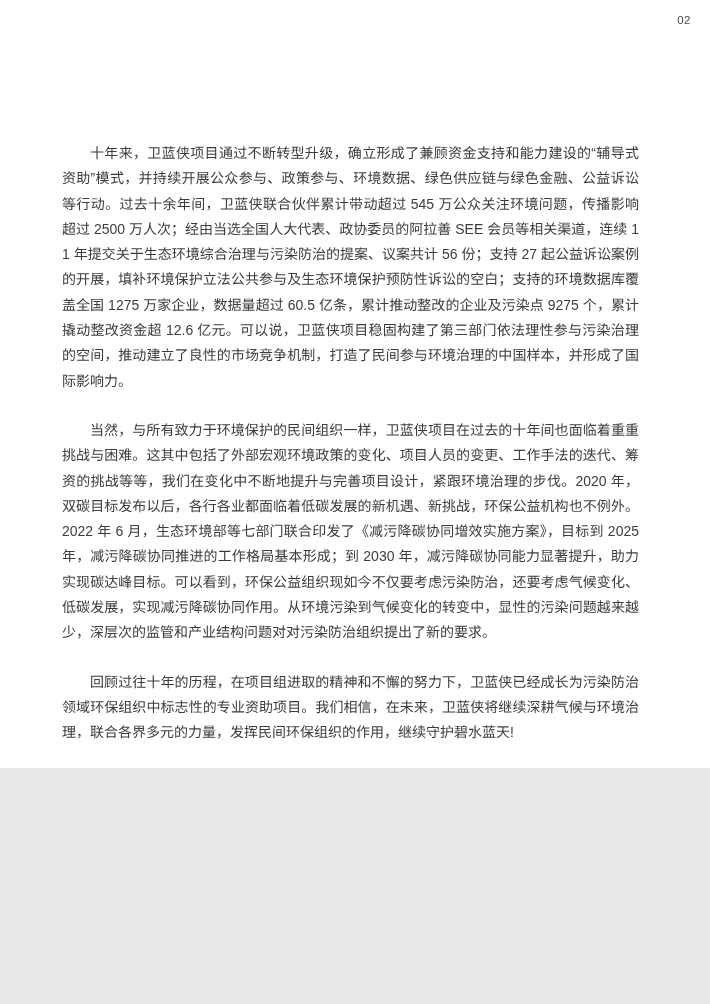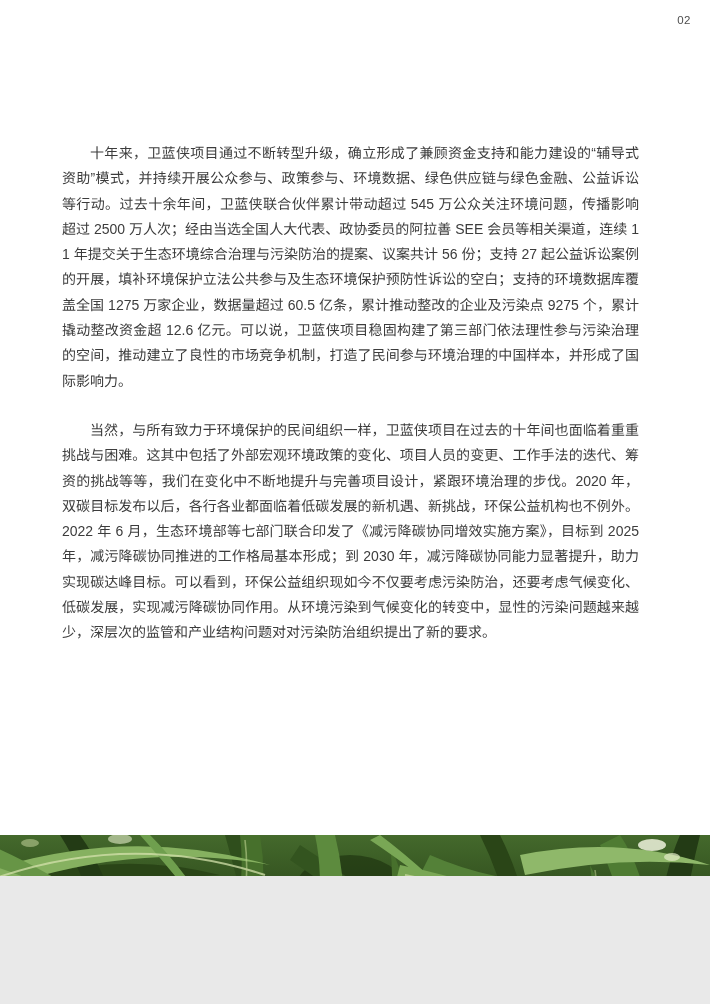--- a/index.html
+++ b/index.html
@@ -2,21 +2,21 @@
 <html lang="zh-CN"><head>
 <meta charset="utf-8">
 <style>
   * { margin: 0; padding: 0; box-sizing: border-box; }
   html, body { background: #e9e9e9; }
   body { font-family: "Liberation Sans", sans-serif; }
 
   .page {
     position: relative;
     width: 710px;
-    height: 876px;
+    height: 768px;
     margin: 0 auto;
     background: #ffffff;
     overflow: hidden;
   }
 
   .page-number {
     position: absolute;
     top: 14px;
     right: 19px;
     font-size: 11.5px;
@@ -69,20 +69,21 @@
 </head>
 <body>
 
 <div class="page">
 
   <div class="page-number">02</div>
 
   <div class="article">
     <p>十年来，卫蓝侠项目通过不断转型升级，确立形成了兼顾资金支持和能力建设的“辅导式资助”模式，并持续开展公众参与、政策参与、环境数据、绿色供应链与绿色金融、公益诉讼等行动。过去十余年间，卫蓝侠联合伙伴累计带动超过 545 万公众关注环境问题，传播影响超过 2500 万人次；经由当选全国人大代表、政协委员的阿拉善 SEE 会员等相关渠道，连续 11 年提交关于生态环境综合治理与污染防治的提案、议案共计 56 份；支持 27 起公益诉讼案例的开展，填补环境保护立法公共参与及生态环境保护预防性诉讼的空白；支持的环境数据库覆盖全国 1275 万家企业，数据量超过 60.5 亿条，累计推动整改的企业及污染点 9275 个，累计撬动整改资金超 12.6 亿元。可以说，卫蓝侠项目稳固构建了第三部门依法理性参与污染治理的空间，推动建立了良性的市场竞争机制，打造了民间参与环境治理的中国样本，并形成了国际影响力。</p>
     <p>当然，与所有致力于环境保护的民间组织一样，卫蓝侠项目在过去的十年间也面临着重重挑战与困难。这其中包括了外部宏观环境政策的变化、项目人员的变更、工作手法的迭代、筹资的挑战等等，我们在变化中不断地提升与完善项目设计，紧跟环境治理的步伐。2020 年，双碳目标发布以后，各行各业都面临着低碳发展的新机遇、新挑战，环保公益机构也不例外。2022 年 6 月，生态环境部等七部门联合印发了《减污降碳协同增效实施方案》，目标到 2025 年，减污降碳协同推进的工作格局基本形成；到 2030 年，减污降碳协同能力显著提升，助力实现碳达峰目标。可以看到，环保公益组织现如今不仅要考虑污染防治，还要考虑气候变化、低碳发展，实现减污降碳协同作用。从环境污染到气候变化的转变中，显性的污染问题越来越少，深层次的监管和产业结构问题对对污染防治组织提出了新的要求。</p>
+    <p>回顾过往十年的历程，在项目组进取的精神和不懈的努力下，卫蓝侠已经成长为污染防治领域环保组织中标志性的专业资助项目。我们相信，在未来，卫蓝侠将继续深耕气候与环境治理，联合各界多元的力量，发挥民间环保组织的作用，继续守护碧水蓝天!</p>
   </div>
 
   <div class="photo">
     <svg viewBox="0 0 710 169" preserveAspectRatio="none">
       <defs>
         <linearGradient id="bgGrad" x1="0" y1="0" x2="0" y2="1">
           <stop offset="0" stop-color="#44692c"></stop>
           <stop offset="0.45" stop-color="#2b4719"></stop>
           <stop offset="1" stop-color="#13220b"></stop>
         </linearGradient>

